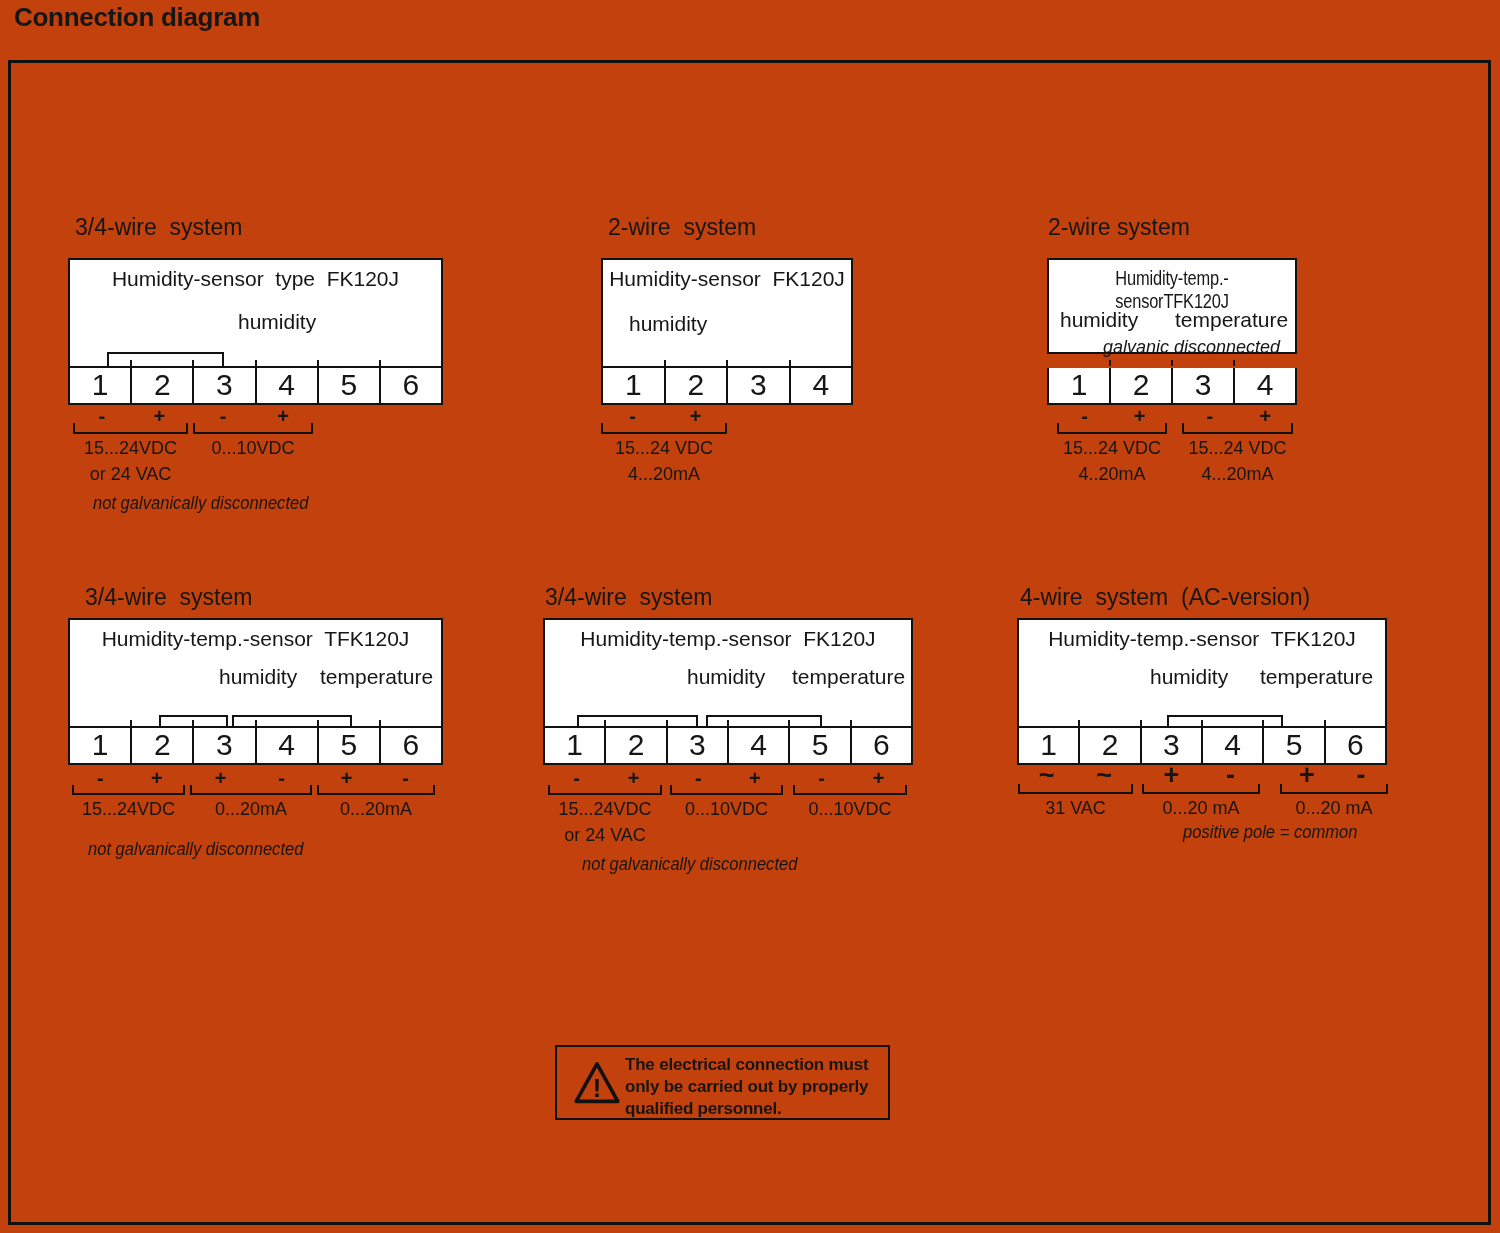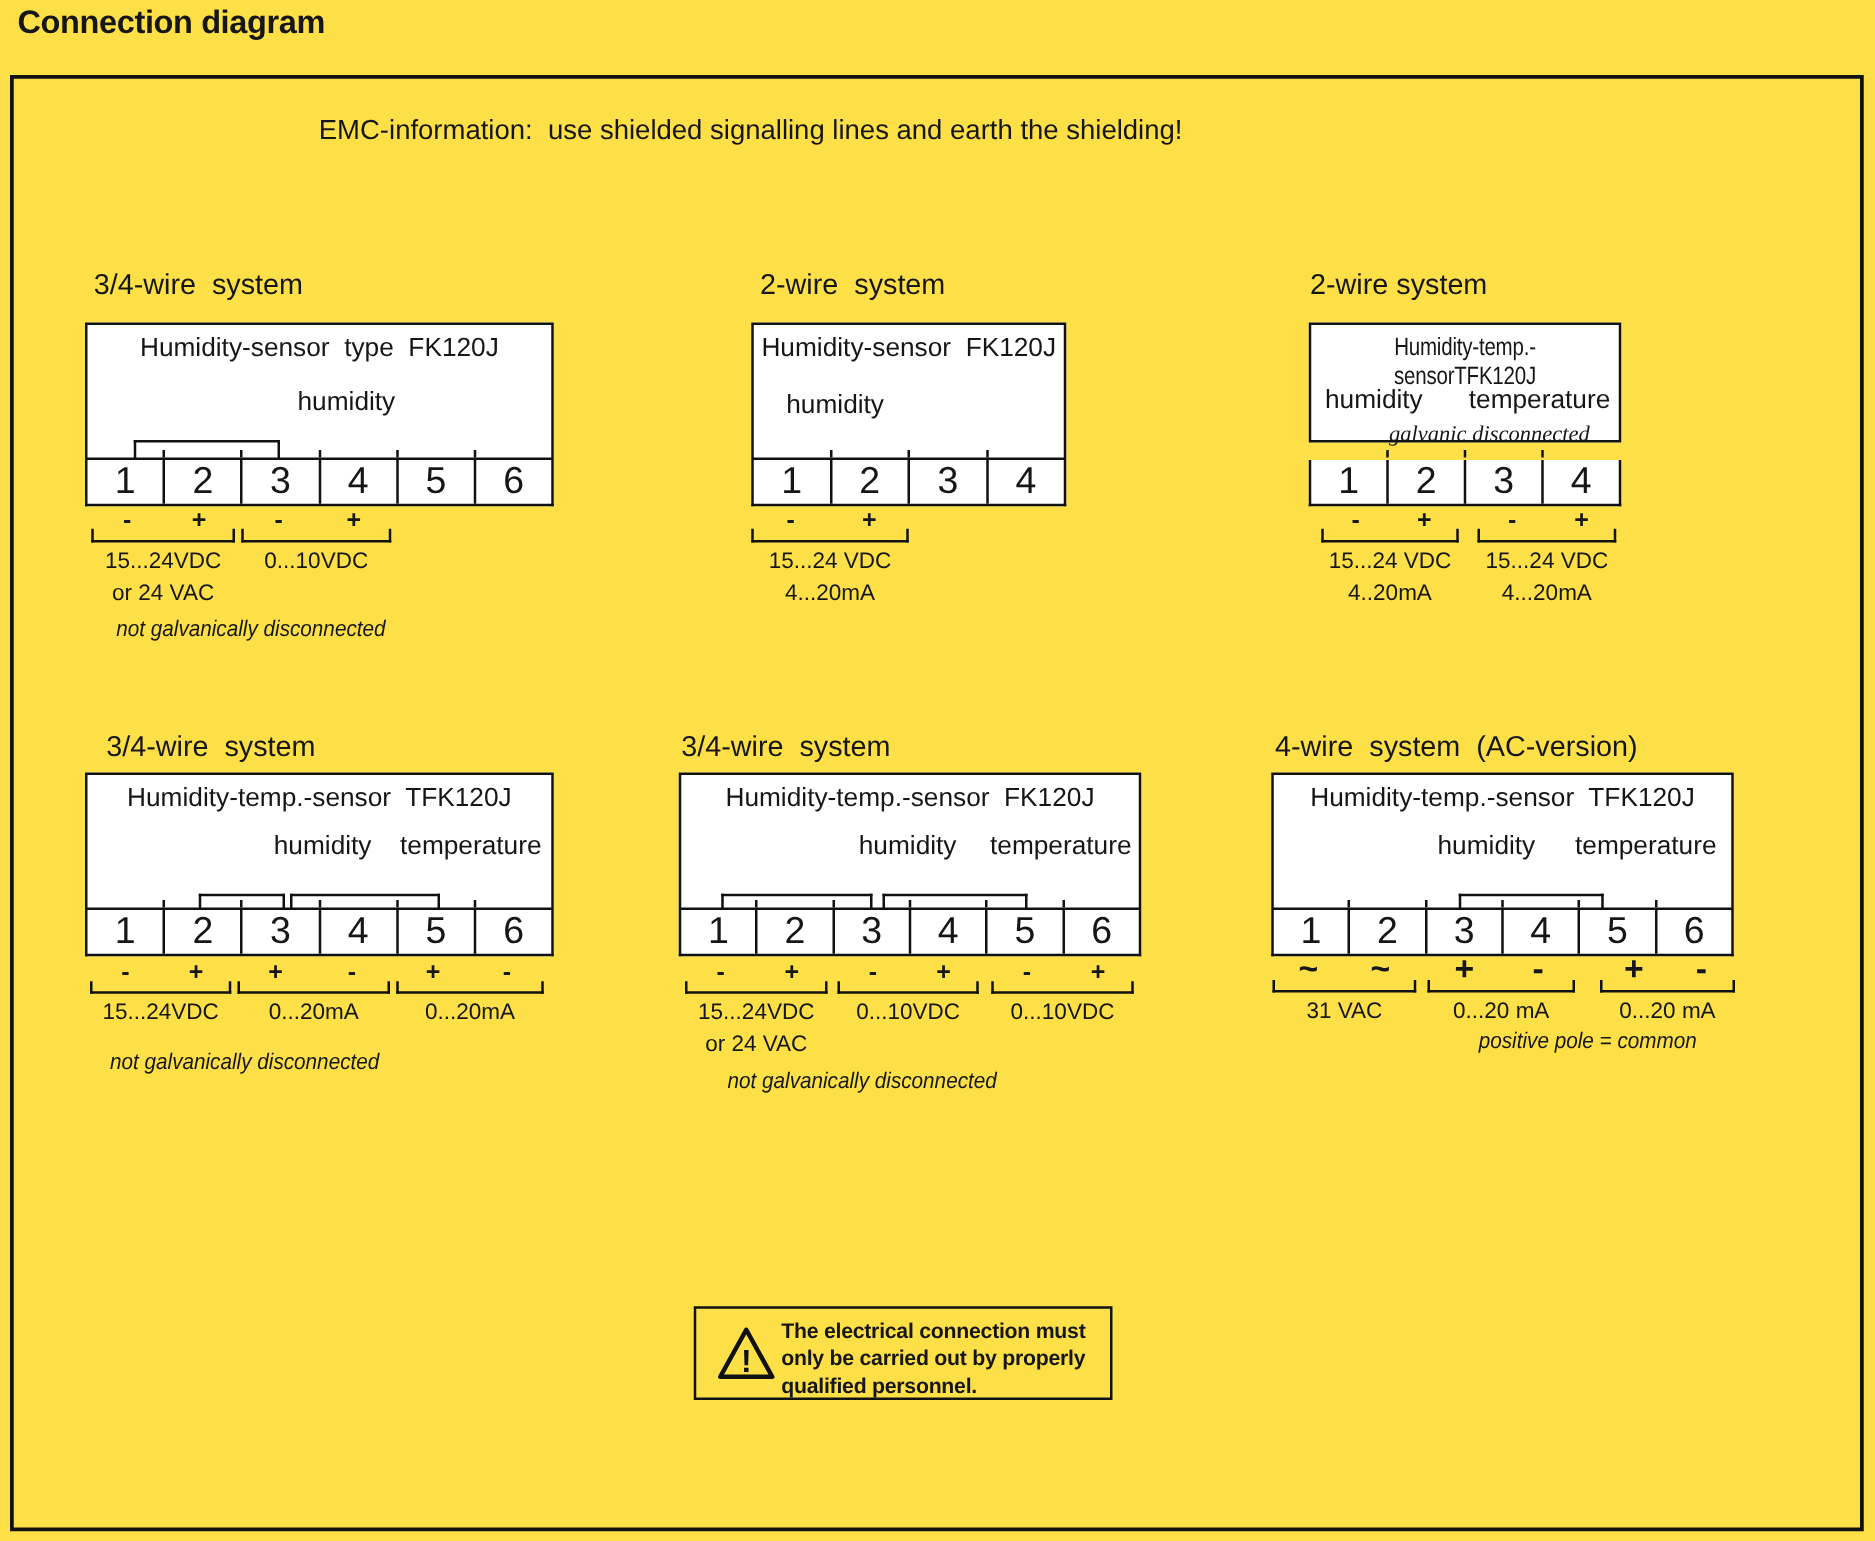--- a/index.html
+++ b/index.html
@@ -1,30 +1,30 @@
 <!DOCTYPE html>
 <html><head>
 <meta charset="utf-8">
 <style>
   html,body{margin:0;padding:0;background:#ffffff;}
-  .canvas{position:relative;width:1500px;height:1233px;background:#fde047;
+  .canvas{position:relative;width:1500px;height:1233px;background:#c2410c;
           font-family:"Liberation Sans", sans-serif;color:#161616;overflow:hidden;}
   .pre{white-space:pre;}
 
   .page-title{position:absolute;left:14px;top:2px;font-size:26px;font-weight:bold;letter-spacing:-0.3px;}
   .main-box{position:absolute;left:8px;top:60px;width:1483px;height:1165px;border:3px solid #111;box-sizing:border-box;}
   .emc{position:absolute;left:255px;top:91px;font-size:22px;}
 
   .diagram{position:absolute;}
   .dheading{position:absolute;top:0;font-size:23px;margin-top:16px;}
   .sbox{position:absolute;left:0;border:2px solid #111;box-sizing:border-box;background:#fff;}
   .sbox-title{position:absolute;top:7px;left:0;right:0;text-align:center;font-size:21px;}
   .sbox-title.cond{font-size:20px;transform:scaleX(0.82);transform-origin:50% 50%;letter-spacing:-0.2px;}
   .chan{position:absolute;font-size:21px;}
-  .galv{position:absolute;font-style:italic;font-size:18px;text-align:center;font-family:Liberation Serif, serif;}
+  .galv{position:absolute;font-style:italic;font-size:18px;text-align:center;}
 
   .jumper{position:absolute;border:2px solid #111;border-bottom:none;box-sizing:border-box;background:transparent;}
 
   .strip{position:absolute;display:flex;border:2px solid #111;border-top:none;box-sizing:border-box;height:37px;background:#fff;}
   .cell{flex:1;position:relative;border-left:2px solid #111;text-align:center;font-size:30px;line-height:33px;}
   .cell:first-child{border-left:none;}
   .cell:not(:first-child)::before{content:"";position:absolute;left:-2px;top:-8px;width:2px;height:6px;background:#111;}
 
   .bgroup{position:absolute;}
   .signs{display:flex;height:17px;align-items:flex-end;}
@@ -40,21 +40,20 @@
   .warn-icon{position:absolute;left:16px;top:13px;}
   .warn-text{position:absolute;left:68px;top:7px;font-size:17px;font-weight:bold;line-height:22px;letter-spacing:-0.2px;}
 </style>
 </head>
 <body>
 
 <div class="canvas">
 
   <div class="page-title pre">Connection diagram</div>
   <div class="main-box"></div>
-  <div class="emc pre">EMC-information:  use shielded signalling lines and earth the shielding!</div>
 
   <div class="diagram" style="left:68px;top:198px;width:377px;height:340px;">
     <div class="dheading pre" style="left:7px;">3/4-wire  system</div>
     <div class="sbox" style="top:60px;width:375px;height:110px;">
       <div class="sbox-title pre">Humidity-sensor  type  FK120J</div>
       <div class="chan" style="left:168px;top:50px;">humidity</div>
     </div>
     <div class="jumper" style="left:39px;top:154px;width:117px;height:16px;"></div>
     <div class="strip" style="left:0;top:170px;width:375px;">
       <div class="cell">1</div>

